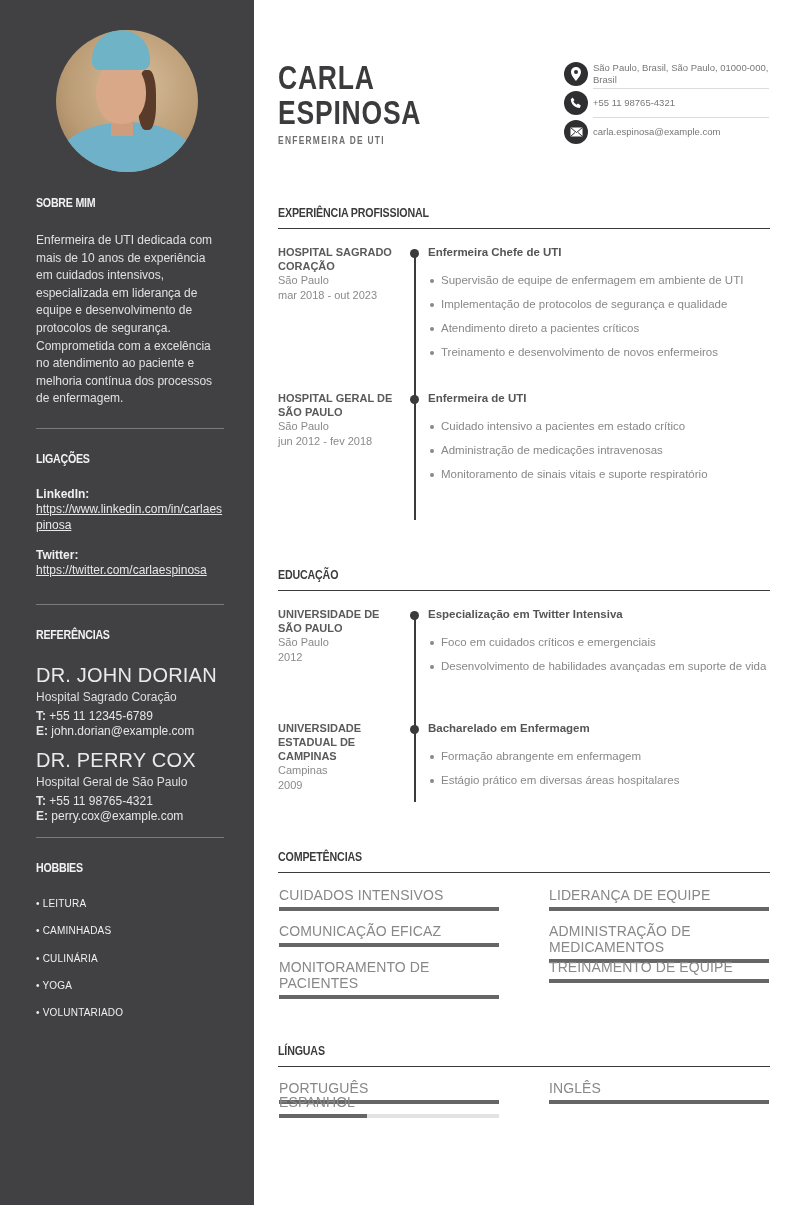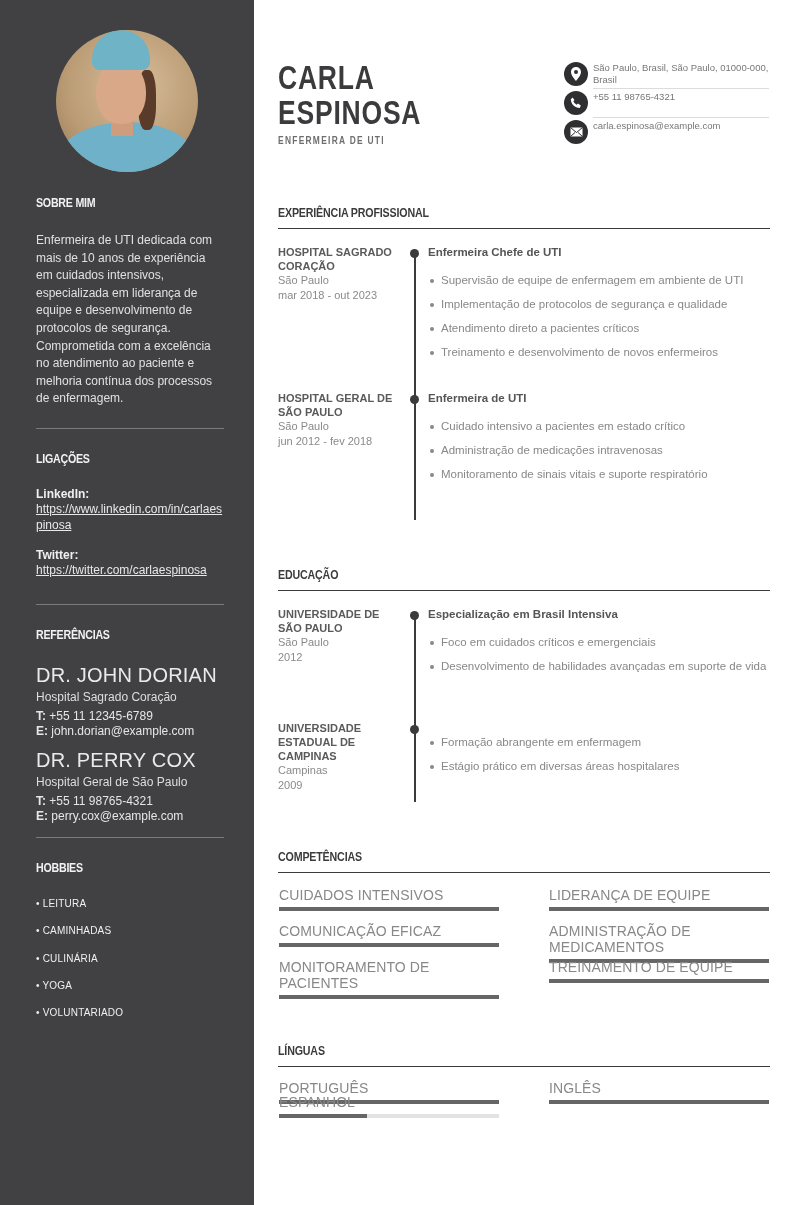--- a/index.html
+++ b/index.html
@@ -17,21 +17,21 @@
 .sb-hr{position:absolute;left:36px;width:188px;height:1px;background:#7a7a7c}
 .sb-label{font-weight:bold;font-size:12px;color:#efefef}
 .sb-link{font-size:12px;color:#e8e8e8;text-decoration:underline;line-height:16px;word-break:break-all}
 .ref-name{font-size:20px;color:#eaeaea;letter-spacing:0.2px}
 .ref-org{font-size:12px;color:#dedede;margin-top:3px}
 .ref-line{font-size:12px;color:#e6e6e6;line-height:15px}
 .ref-line b{font-weight:bold}
 .hobby{font-size:10px;color:#f0f0f0;height:27.3px;line-height:14px;letter-spacing:0.2px}
 .name{position:absolute;left:278px;top:60px;font-family:"Liberation Sans",sans-serif;font-weight:bold;font-size:34px;line-height:35px;color:#3b3b3d;letter-spacing:1px;transform:scaleX(0.78);transform-origin:left}
 .role{position:absolute;left:278px;top:134px;font-size:10.5px;font-weight:bold;color:#6e6e6e;letter-spacing:1.6px;transform:scaleX(0.8);transform-origin:left}
-.contact{position:absolute;left:564px;width:206px;display:flex;}
+.contact{position:absolute;left:564px;width:206px;display:flex;align-items:center}
 .cicon{width:24px;height:24px;border-radius:50%;background:#2f2f31;flex:none;display:flex;align-items:center;justify-content:center}
 .ctext{margin-left:5px;font-size:9.5px;color:#777;line-height:12px;flex:1}
 .cdiv{position:absolute;left:593px;width:176px;height:1px;background:#dcdcdc}
 .sec-h{position:absolute;left:278px;width:492px;border-bottom:1.5px solid #3b3b3d;height:24px}
 .sec-h span{display:block;font-weight:bold;font-size:13px;color:#3b3b3d;transform:scaleX(0.82);transform-origin:left;letter-spacing:-0.2px}
 .entry{position:absolute;left:278px;width:492px}
 .e-left{position:absolute;left:0;top:0;width:118px}
 .e-org{font-weight:bold;font-size:11px;color:#5a5a5a;line-height:14px}
 .e-sub{font-size:11px;color:#8a8a8a;line-height:14.5px}
 .e-dot{position:absolute;left:132px;top:4px;width:9px;height:9px;border-radius:50%;background:#3b3b3d}
@@ -183,37 +183,38 @@
 
 <div class="entry" style="top:607px">
   <div class="e-left">
     <div class="e-org">UNIVERSIDADE DE SÃO PAULO</div>
     <div class="e-sub">São Paulo</div>
     <div class="e-sub">2012</div>
   </div>
   <div class="e-dot"></div>
   <div class="e-line" style="top:8px;height:114px"></div>
   <div class="e-right">
-    <div class="e-title">Especialização em Brasil Intensiva</div>
+    <div class="e-title">Especialização em Twitter Intensiva</div>
     <ul class="e-list">
       <li>Foco em cuidados críticos e emergenciais</li>
       <li>Desenvolvimento de habilidades avançadas em suporte de vida</li>
     </ul>
   </div>
 </div>
 
 <div class="entry" style="top:721px">
   <div class="e-left">
     <div class="e-org">UNIVERSIDADE ESTADUAL DE CAMPINAS</div>
     <div class="e-sub">Campinas</div>
     <div class="e-sub">2009</div>
   </div>
   <div class="e-dot"></div>
   <div class="e-line" style="top:8px;height:73px"></div>
   <div class="e-right">
+    <div class="e-title">Bacharelado em Enfermagem</div>
     <ul class="e-list">
       <li>Formação abrangente em enfermagem</li>
       <li>Estágio prático em diversas áreas hospitalares</li>
     </ul>
   </div>
 </div>
 
 <div class="sec-h" style="top:849px">
     <span>COMPETÊNCIAS</span>
   </div>

